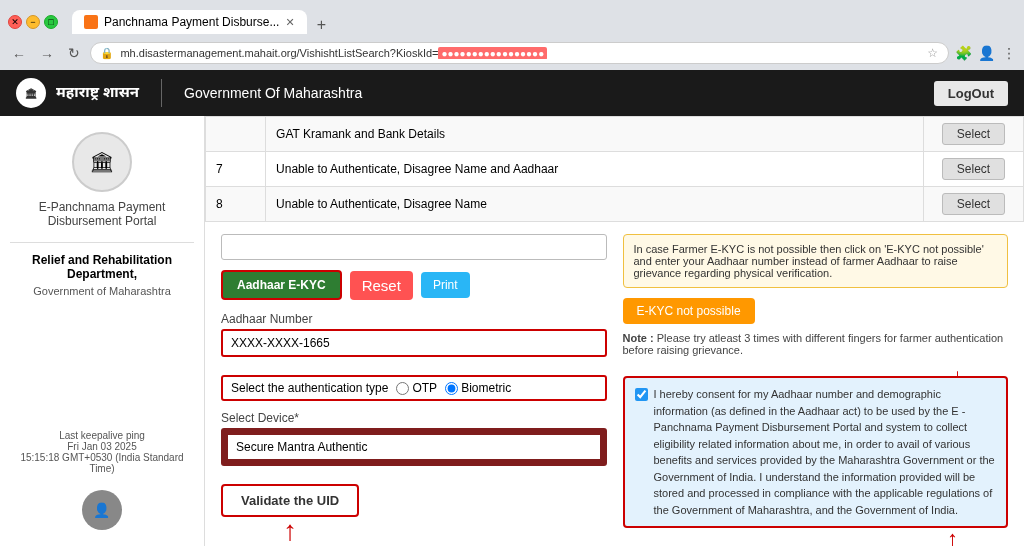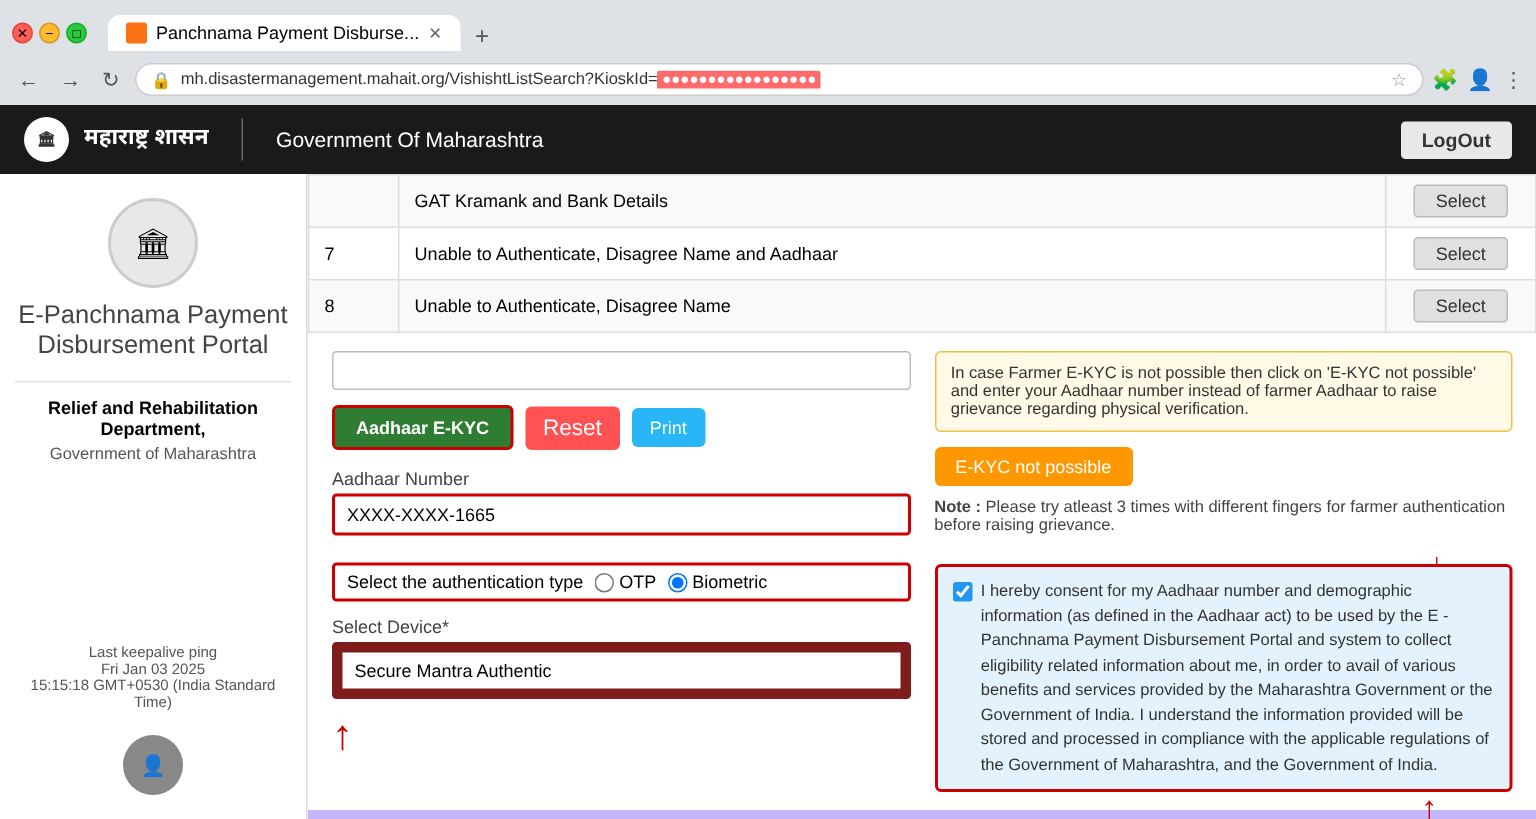--- a/index.html
+++ b/index.html
@@ -98,32 +98,32 @@
       background: #fff;
       border-right: 1px solid #ddd;
       display: flex;
       flex-direction: column;
       align-items: center;
       padding: 16px 10px;
       overflow-y: auto;
       position: relative;
     }
     .sidebar-emblem { width: 60px; height: 60px; border-radius: 50%; background: #e8e8e8; border: 2px solid #ccc; display: flex; align-items: center; justify-content: center; font-size: 20px; margin-bottom: 8px; }
-    .sidebar-portal-name { font-size: 17px; color: #444; text-align: center; margin-bottom: 4px; }
+    .sidebar-portal-name { font-size: 12px; color: #444; text-align: center; margin-bottom: 4px; }
     .sidebar-dept { font-size: 12px; font-weight: bold; text-align: center; margin-bottom: 4px; }
     .sidebar-govt { font-size: 11px; color: #555; text-align: center; }
     .sidebar-divider { width: 100%; height: 1px; background: #ddd; margin: 10px 0; }
     .sidebar-keepalive { font-size: 10px; color: #555; text-align: center; margin-top: auto; }
     .sidebar-avatar { width: 40px; height: 40px; border-radius: 50%; background: #888; margin-top: 8px; display: flex; align-items: center; justify-content: center; color: white; font-size: 14px; }
 
     
     .content-area {
       flex: 1;
       overflow-y: auto;
-      background: #c4b5fd;
+      background: #3b82f6;
       padding: 0;
       position: relative;
     }
 
     
     .table-section { background: #fff; }
     .data-table { width: 100%; border-collapse: collapse; }
     .data-table td, .data-table th { border: 1px solid #ddd; padding: 6px 10px; font-size: 12px; }
     .data-table tr:nth-child(odd) { background: #f9f9f9; }
     .select-btn {
@@ -400,20 +400,23 @@
           <div class="select-device-wrap">
             <select class="select-device">
               <option>Secure Mantra Authentic</option>
               <option>Mantra MFS100</option>
               <option>Morpho</option>
             </select>
           </div>
         </div>
 
         <div style="position:relative; display:inline-block;">
+          <button class="btn-validate">
+            <span>Validate the UID</span>
+          </button>
           
           <div style="color:#cc0000; font-size:28px; text-align:center; line-height:1;">↑</div>
         </div>
       </div>
 
       <div class="form-right">
         <div class="info-box">
           <span>In case Farmer E-KYC is not possible then click on 'E-KYC not possible' and enter your Aadhaar number instead of farmer Aadhaar to raise grievance regarding physical verification.</span>
         </div>
 

